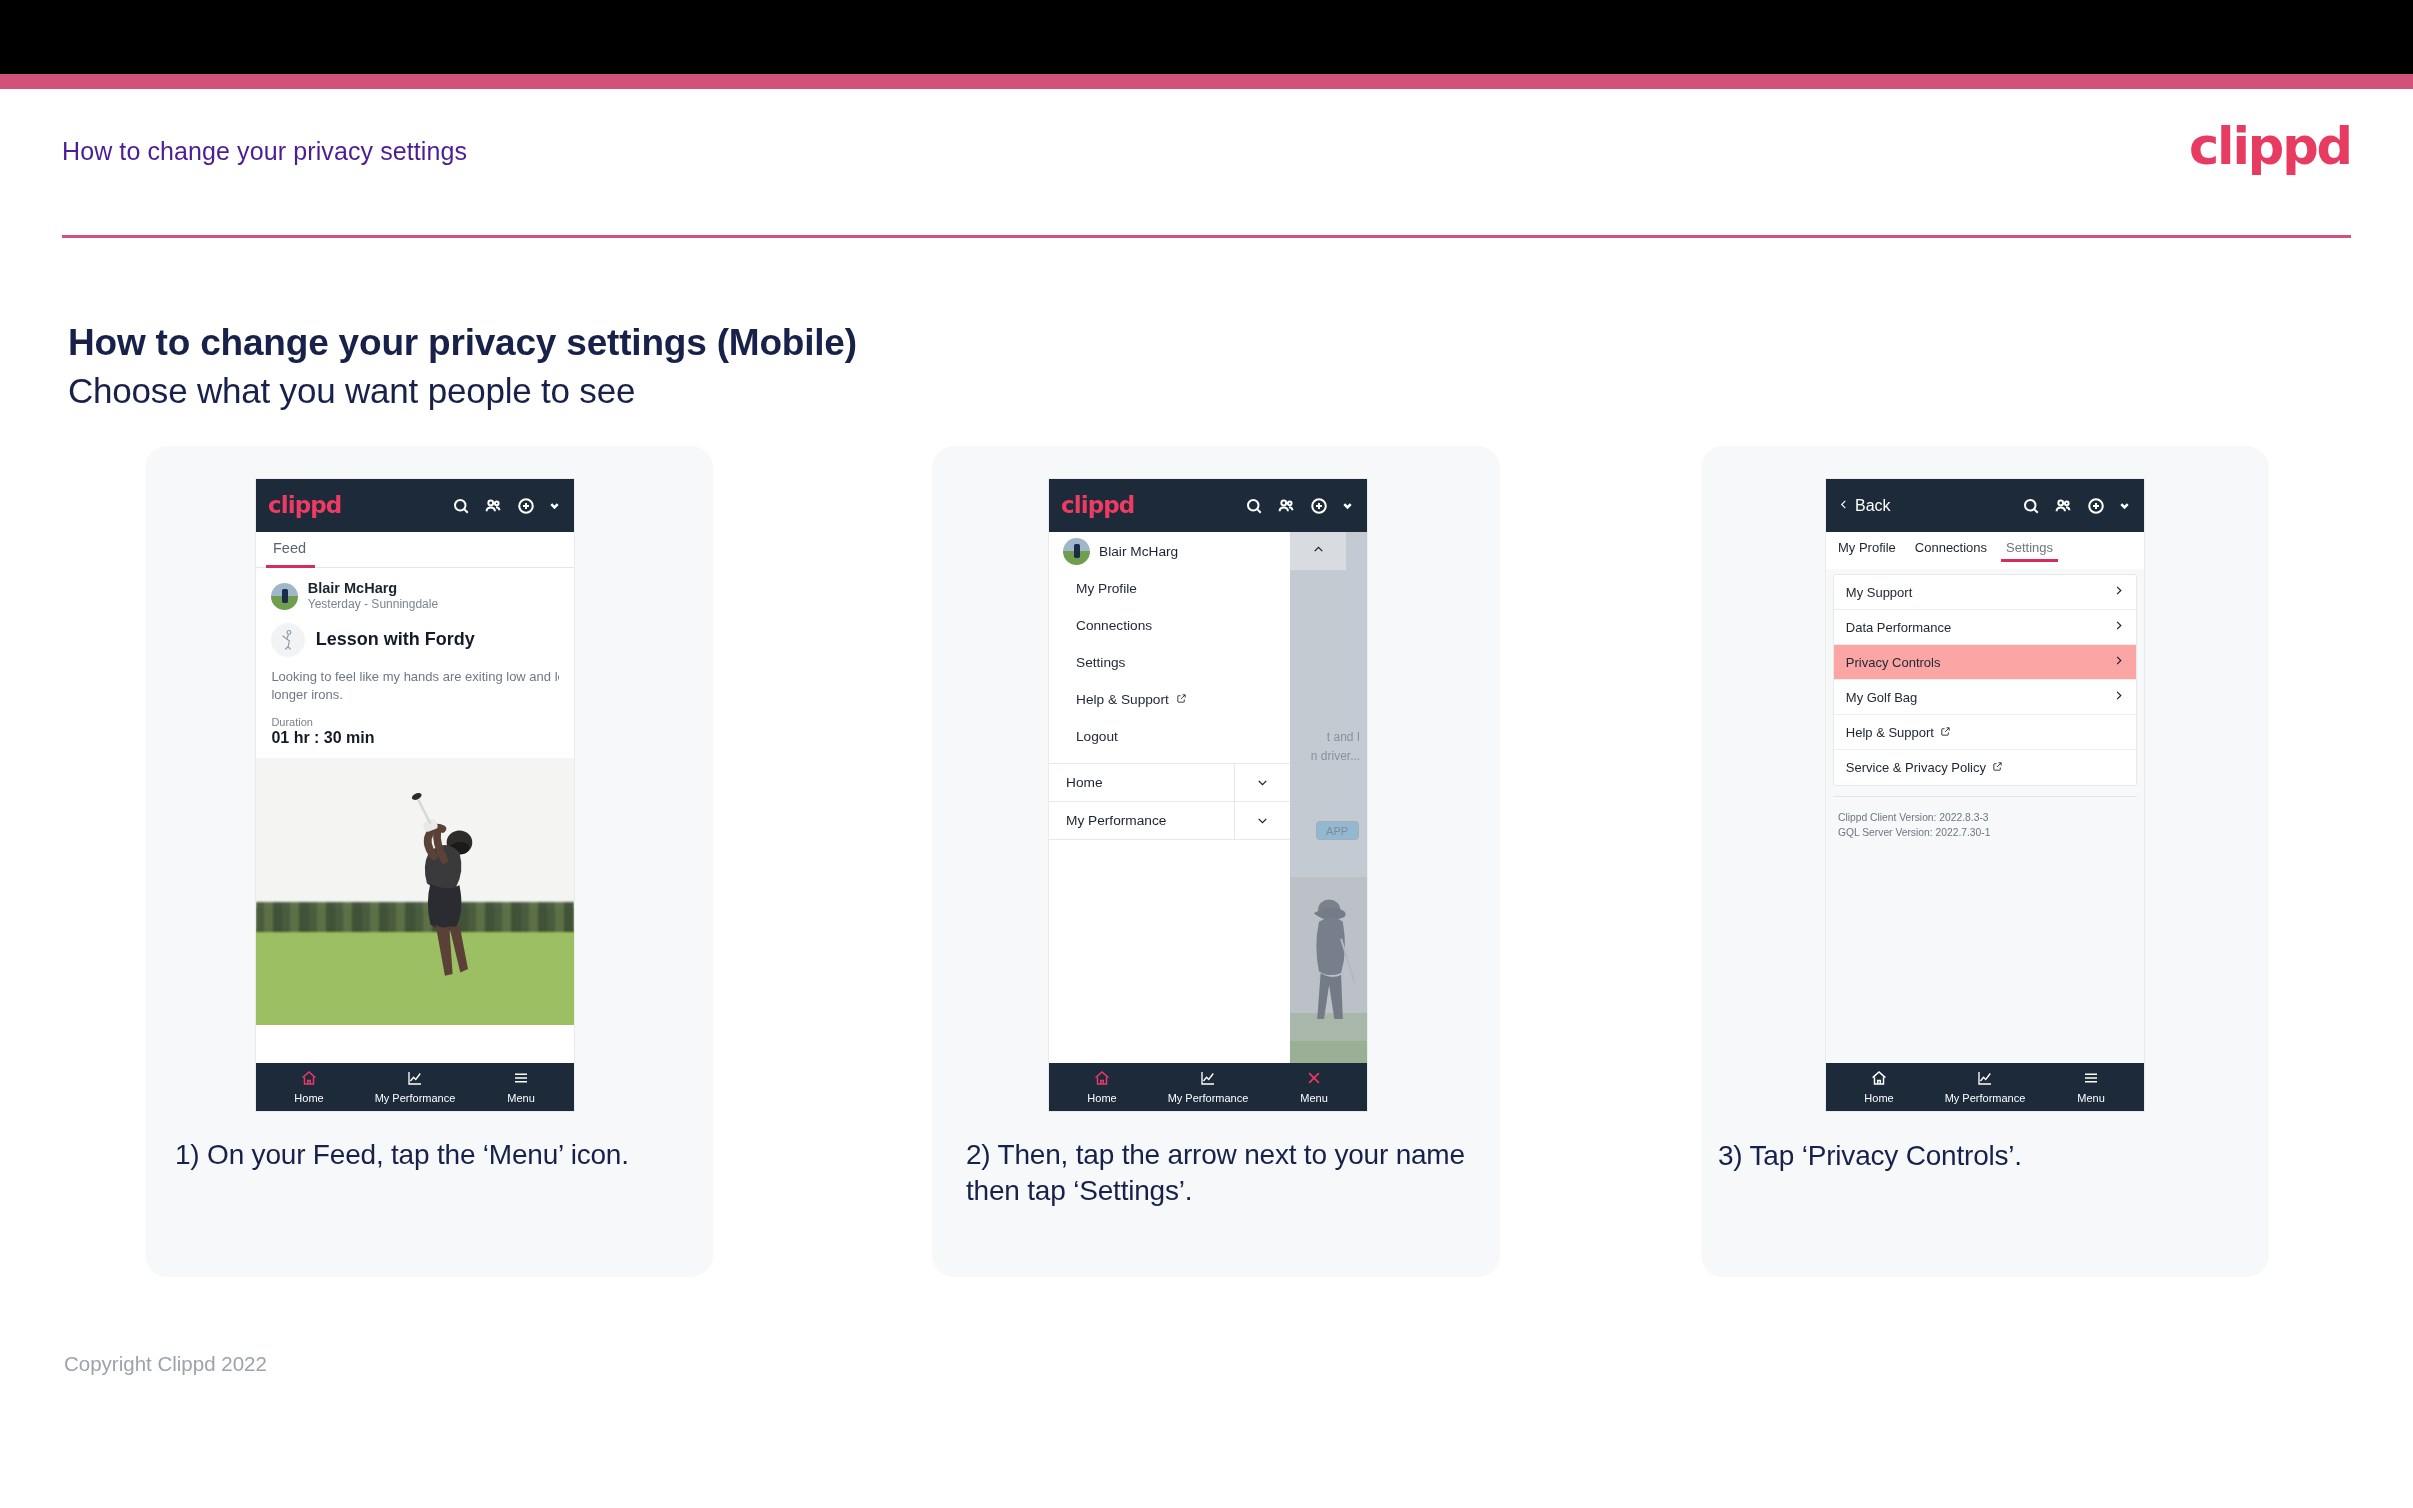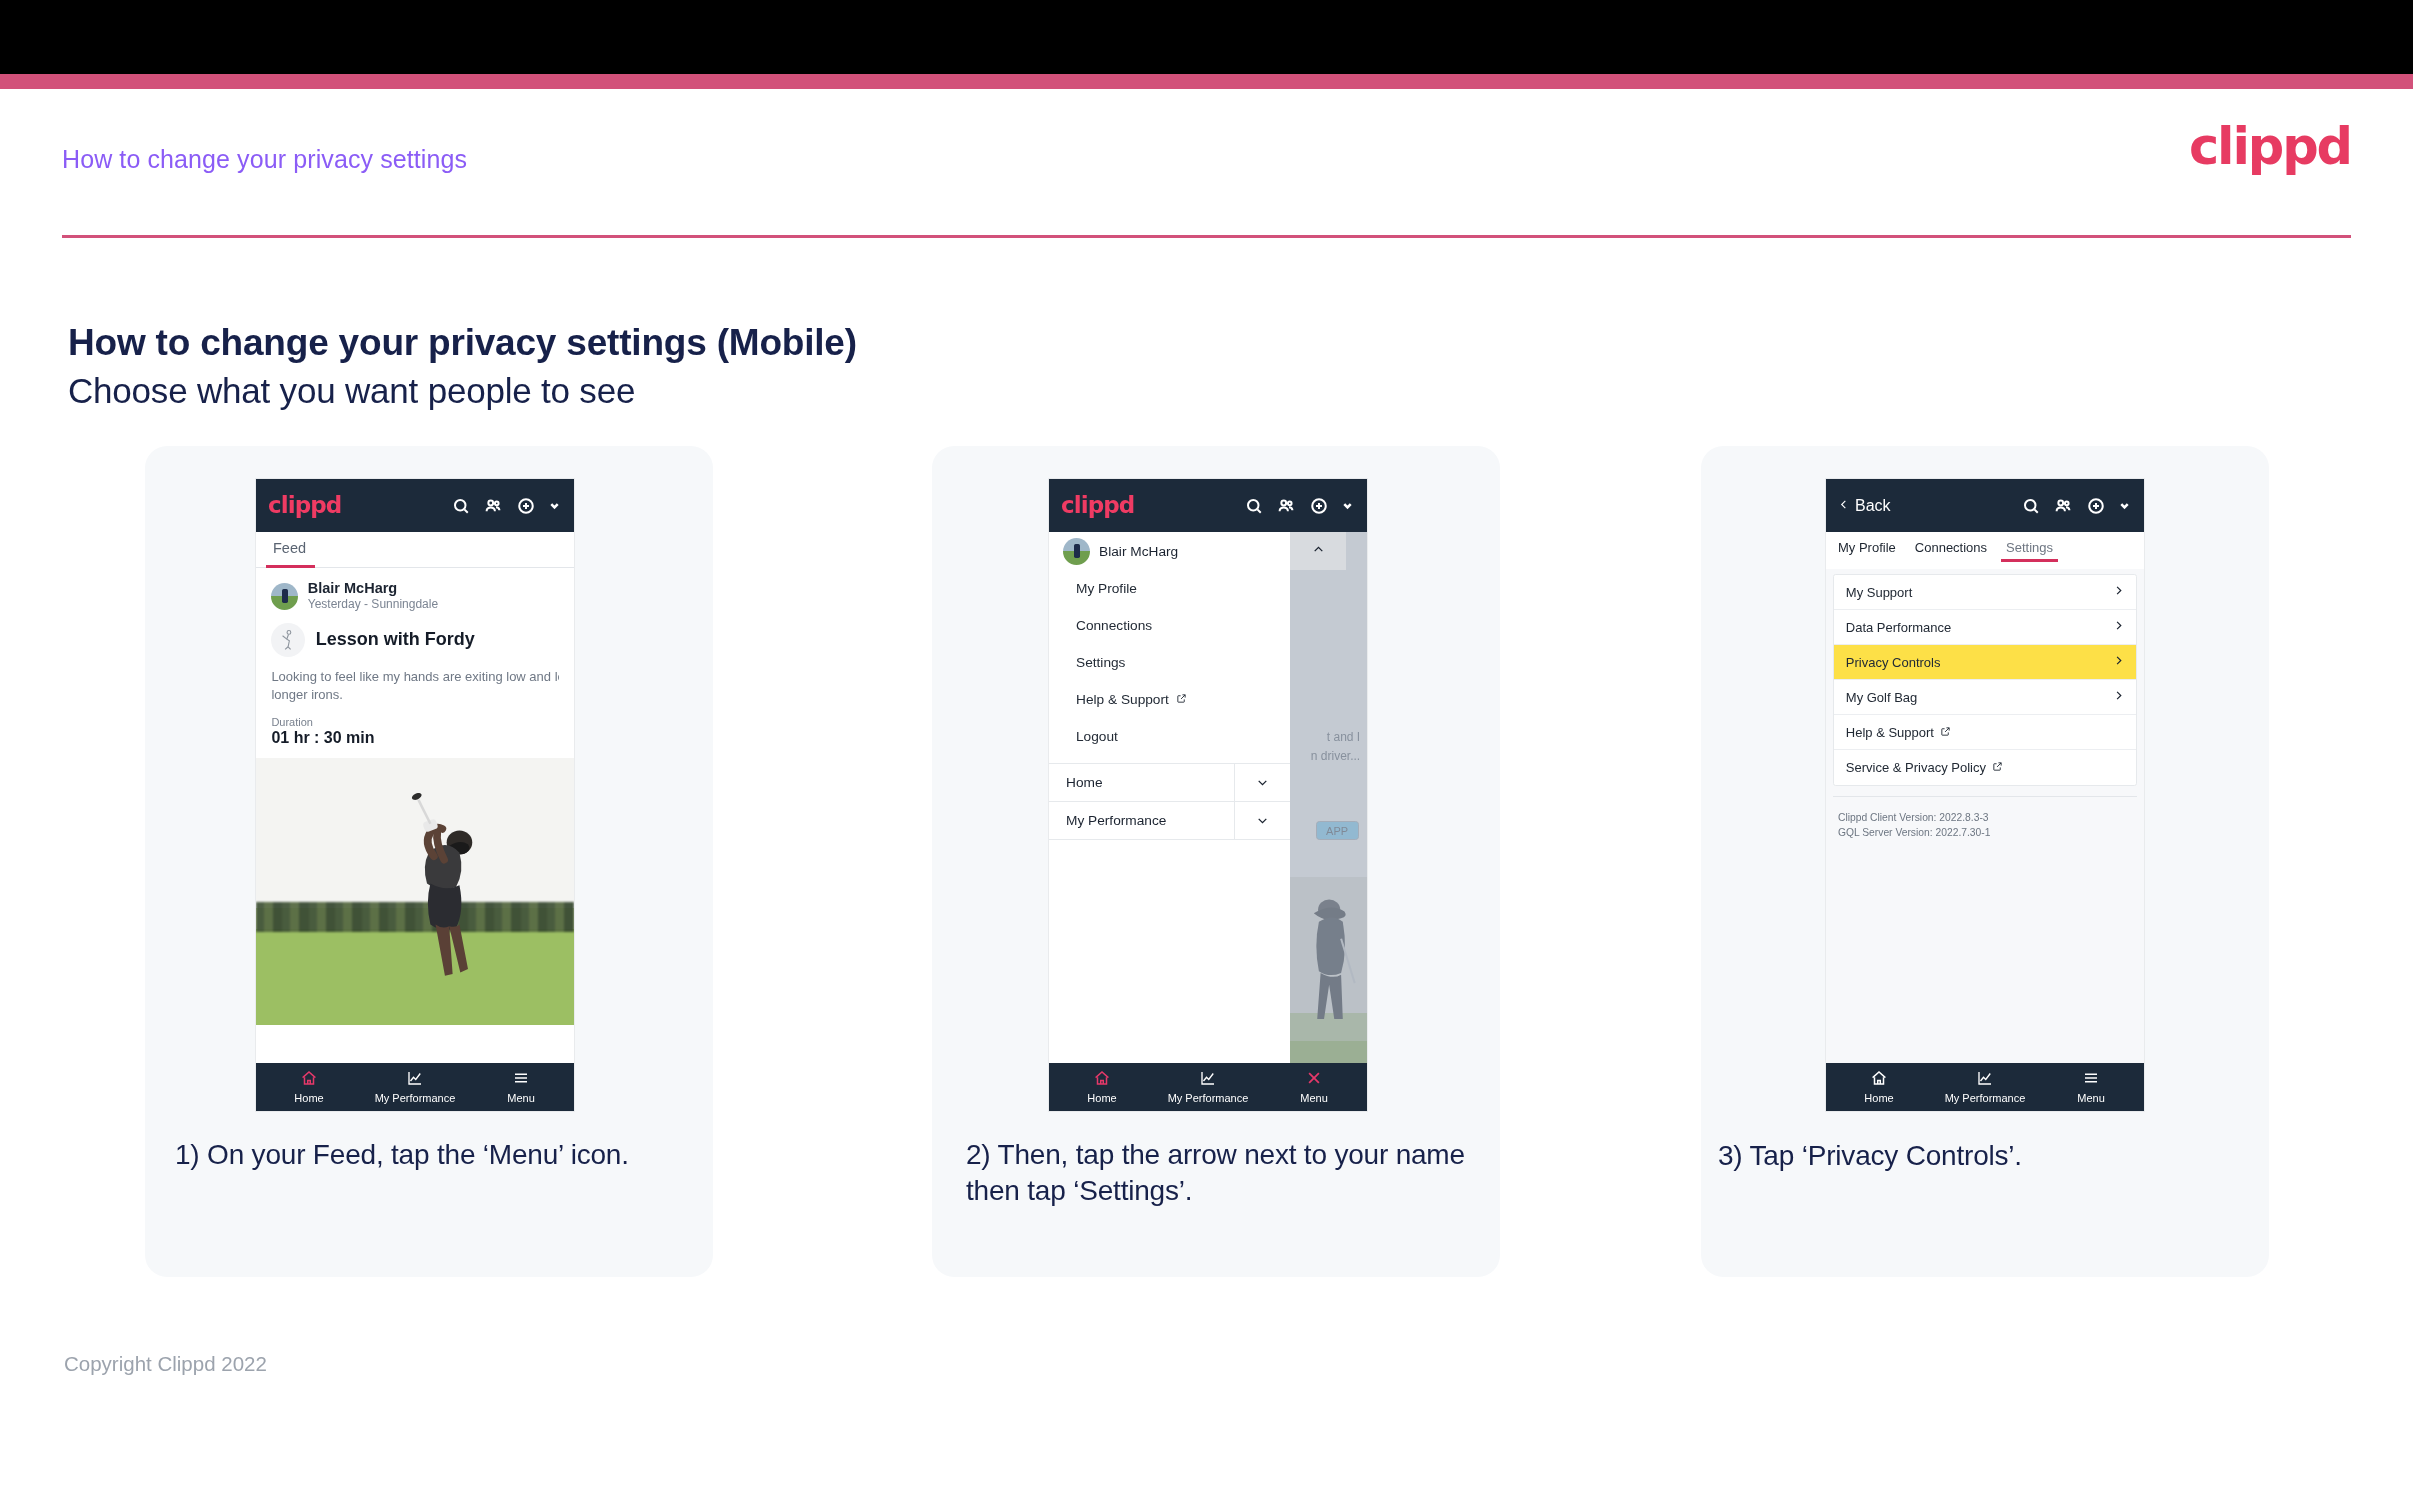--- a/index.html
+++ b/index.html
@@ -12,21 +12,21 @@
   .slide { position: relative; width: 2413px; height: 1508px; background:#ffffff; }
 
   
   .band-black { position:absolute; left:0; top:0; width:2413px; height:74px; background:#000000; }
   .band-pink  { position:absolute; left:0; top:74px; width:2413px; height:15.4px; background:#d2517a; }
 
   
   .hdr { position:absolute; left:0; top:90px; width:2413px; height:148px; }
   .hdr-title {
     position:absolute; left:62px; top:47px;
-    font-size:25px; color:#8b5cf6; font-weight:400; letter-spacing:0.1px;margin-top:8px;
+    font-size:25px; color:#4c1d95; font-weight:400; letter-spacing:0.1px;
   }
   .hdr-rule { position:absolute; left:62px; top:145px; width:2289px; height:2.6px; background:#d2517a; }
   .logo {
     position:absolute; right:62px; top:27px;
     font-size:51px; font-weight:700; color:#e73b62;
     letter-spacing:-2.1px; font-family:"DejaVu Sans", sans-serif;
   }
 
   
   .title-main {
@@ -148,21 +148,21 @@
   .tabs3 { height:37px; background:#fff; display:flex; align-items:flex-start;
            padding:7.7px 0 0 12px; gap:19px; position:relative; }
   .tabs3 .t { font-size:13px; color:#1d2530; position:relative; padding-bottom:7.7px; }
   .tabs3 .t.sel { color:#6e7682; }
   .tabs3 .t.sel::after { content:""; position:absolute; left:-5.1px; right:-5.1px; bottom:0;
                          height:3.4px; background:#d42f5c; }
   .setlist { margin:5.1px 6.8px 0 6.8px; background:#fff; border:0.9px solid #e6e9ec; border-radius:2.6px; }
   .setrow { height:35px; display:flex; align-items:center; padding:0 12px;
             border-bottom:0.9px solid #eceef1; font-size:13px; color:#222a35; position:relative; gap:6px; }
   .setrow:last-child { border-bottom:none; }
-  .setrow.hl { background:#fde047; }
+  .setrow.hl { background:#fca5a5; }
   .setrow .rchev { position:absolute; right:12px; font-size:14.5px; color:#1b2330; font-weight:700; }
   .vers { margin:13.7px 0 0 12px; font-size:10.3px; color:#6d7682; line-height:1.45; }
   .vers-sep { margin:10.3px 6.8px 0 6.8px; height:0.9px; background:#e3e6ea; }
 
   .footer { position:absolute; left:64px; top:1352px; font-size:20.5px; color:#9ca3ad; }
 </style>
 </head>
 <body>
 
 <div class="slide">

